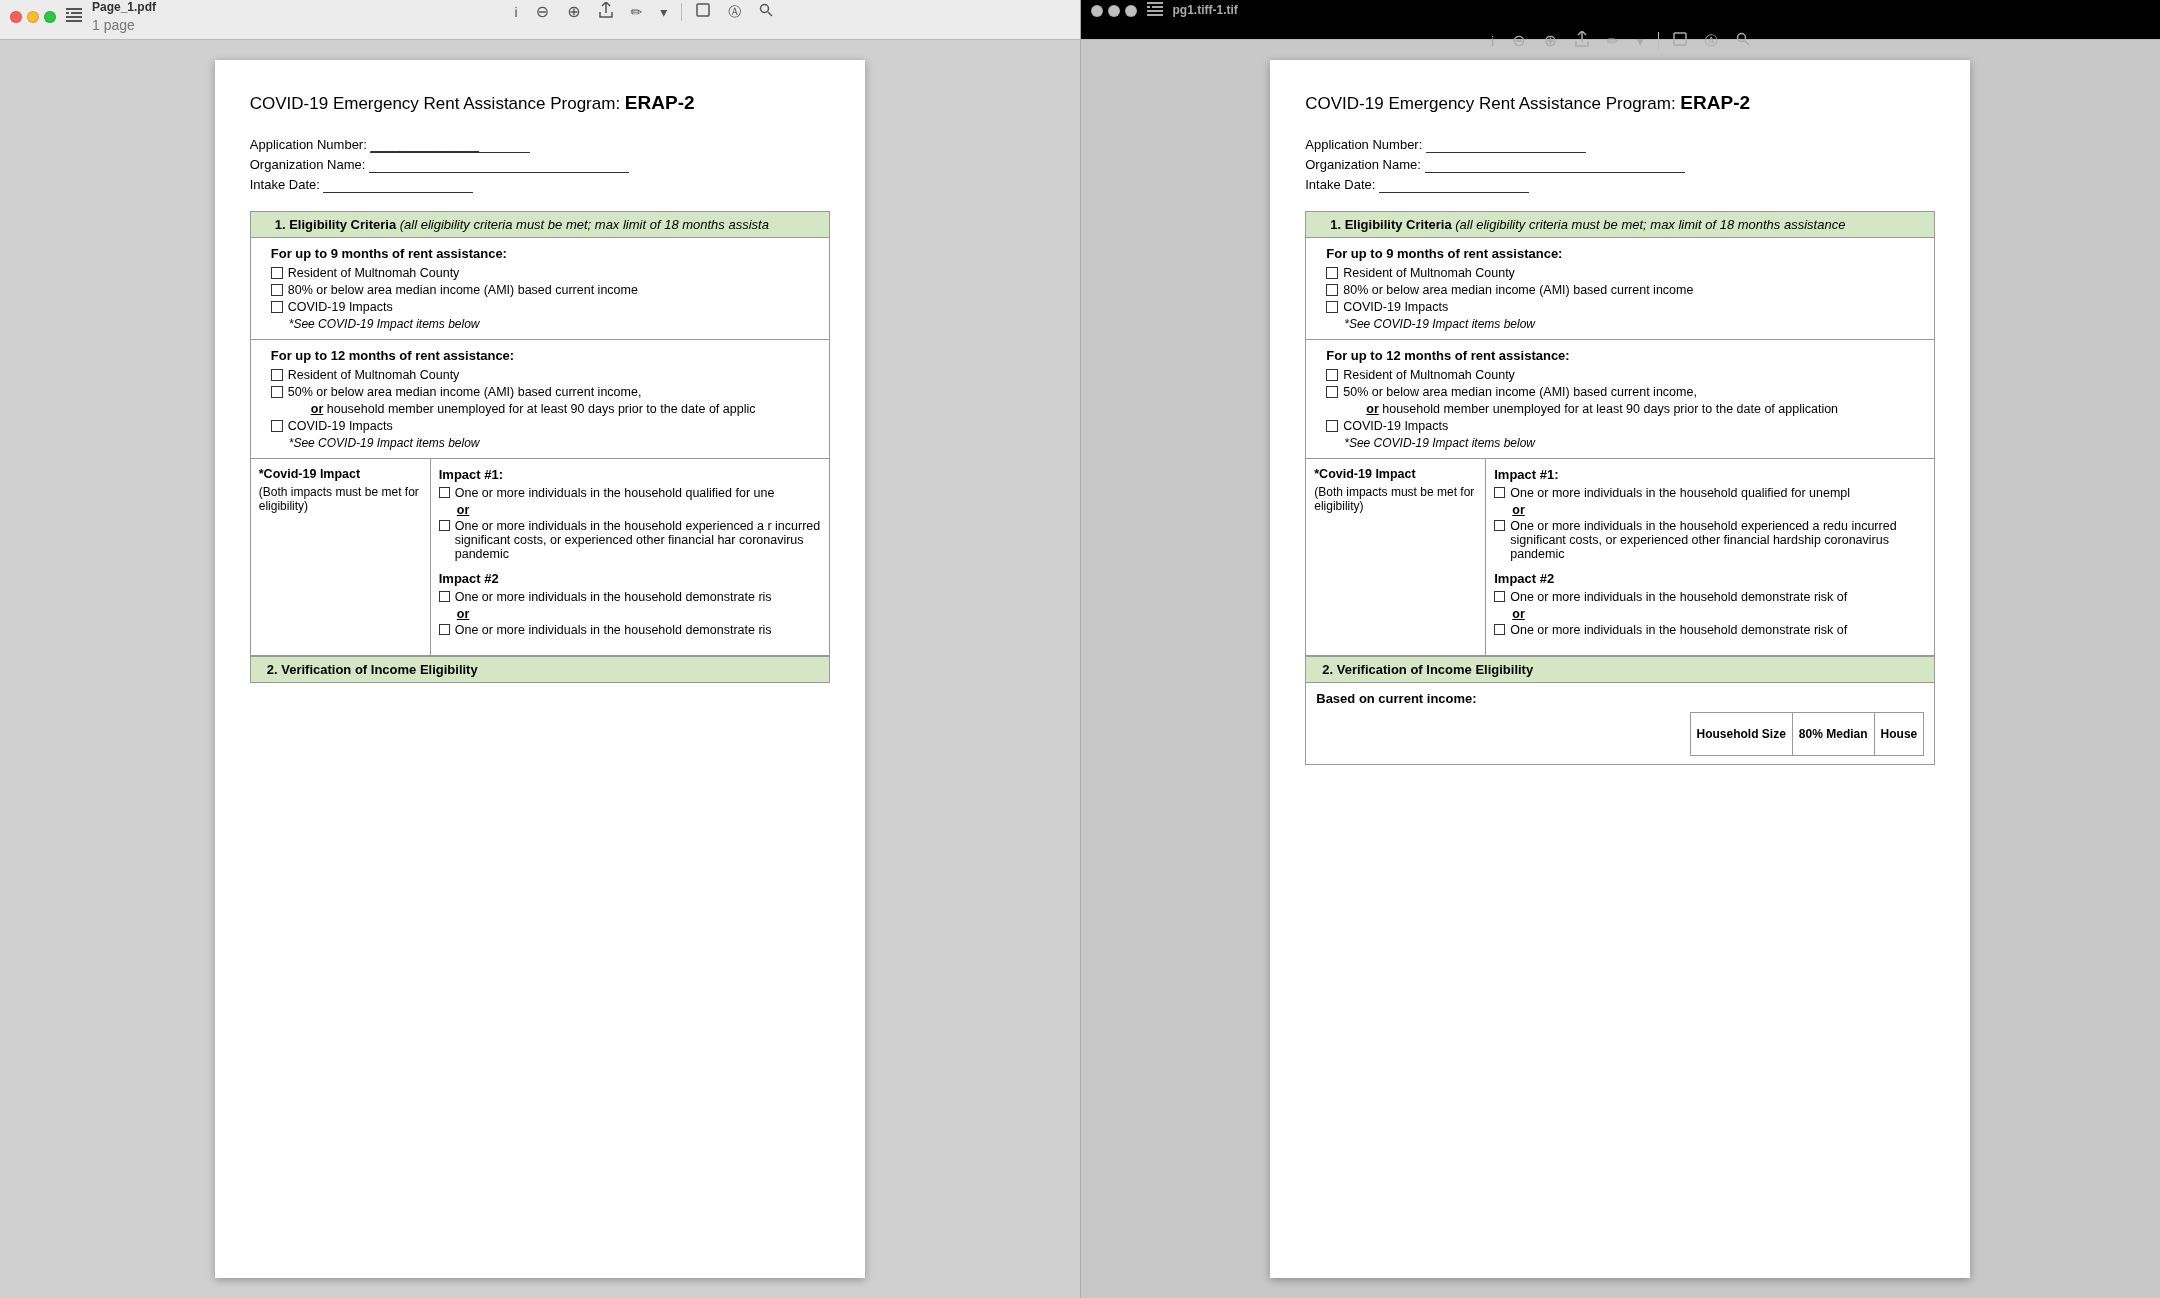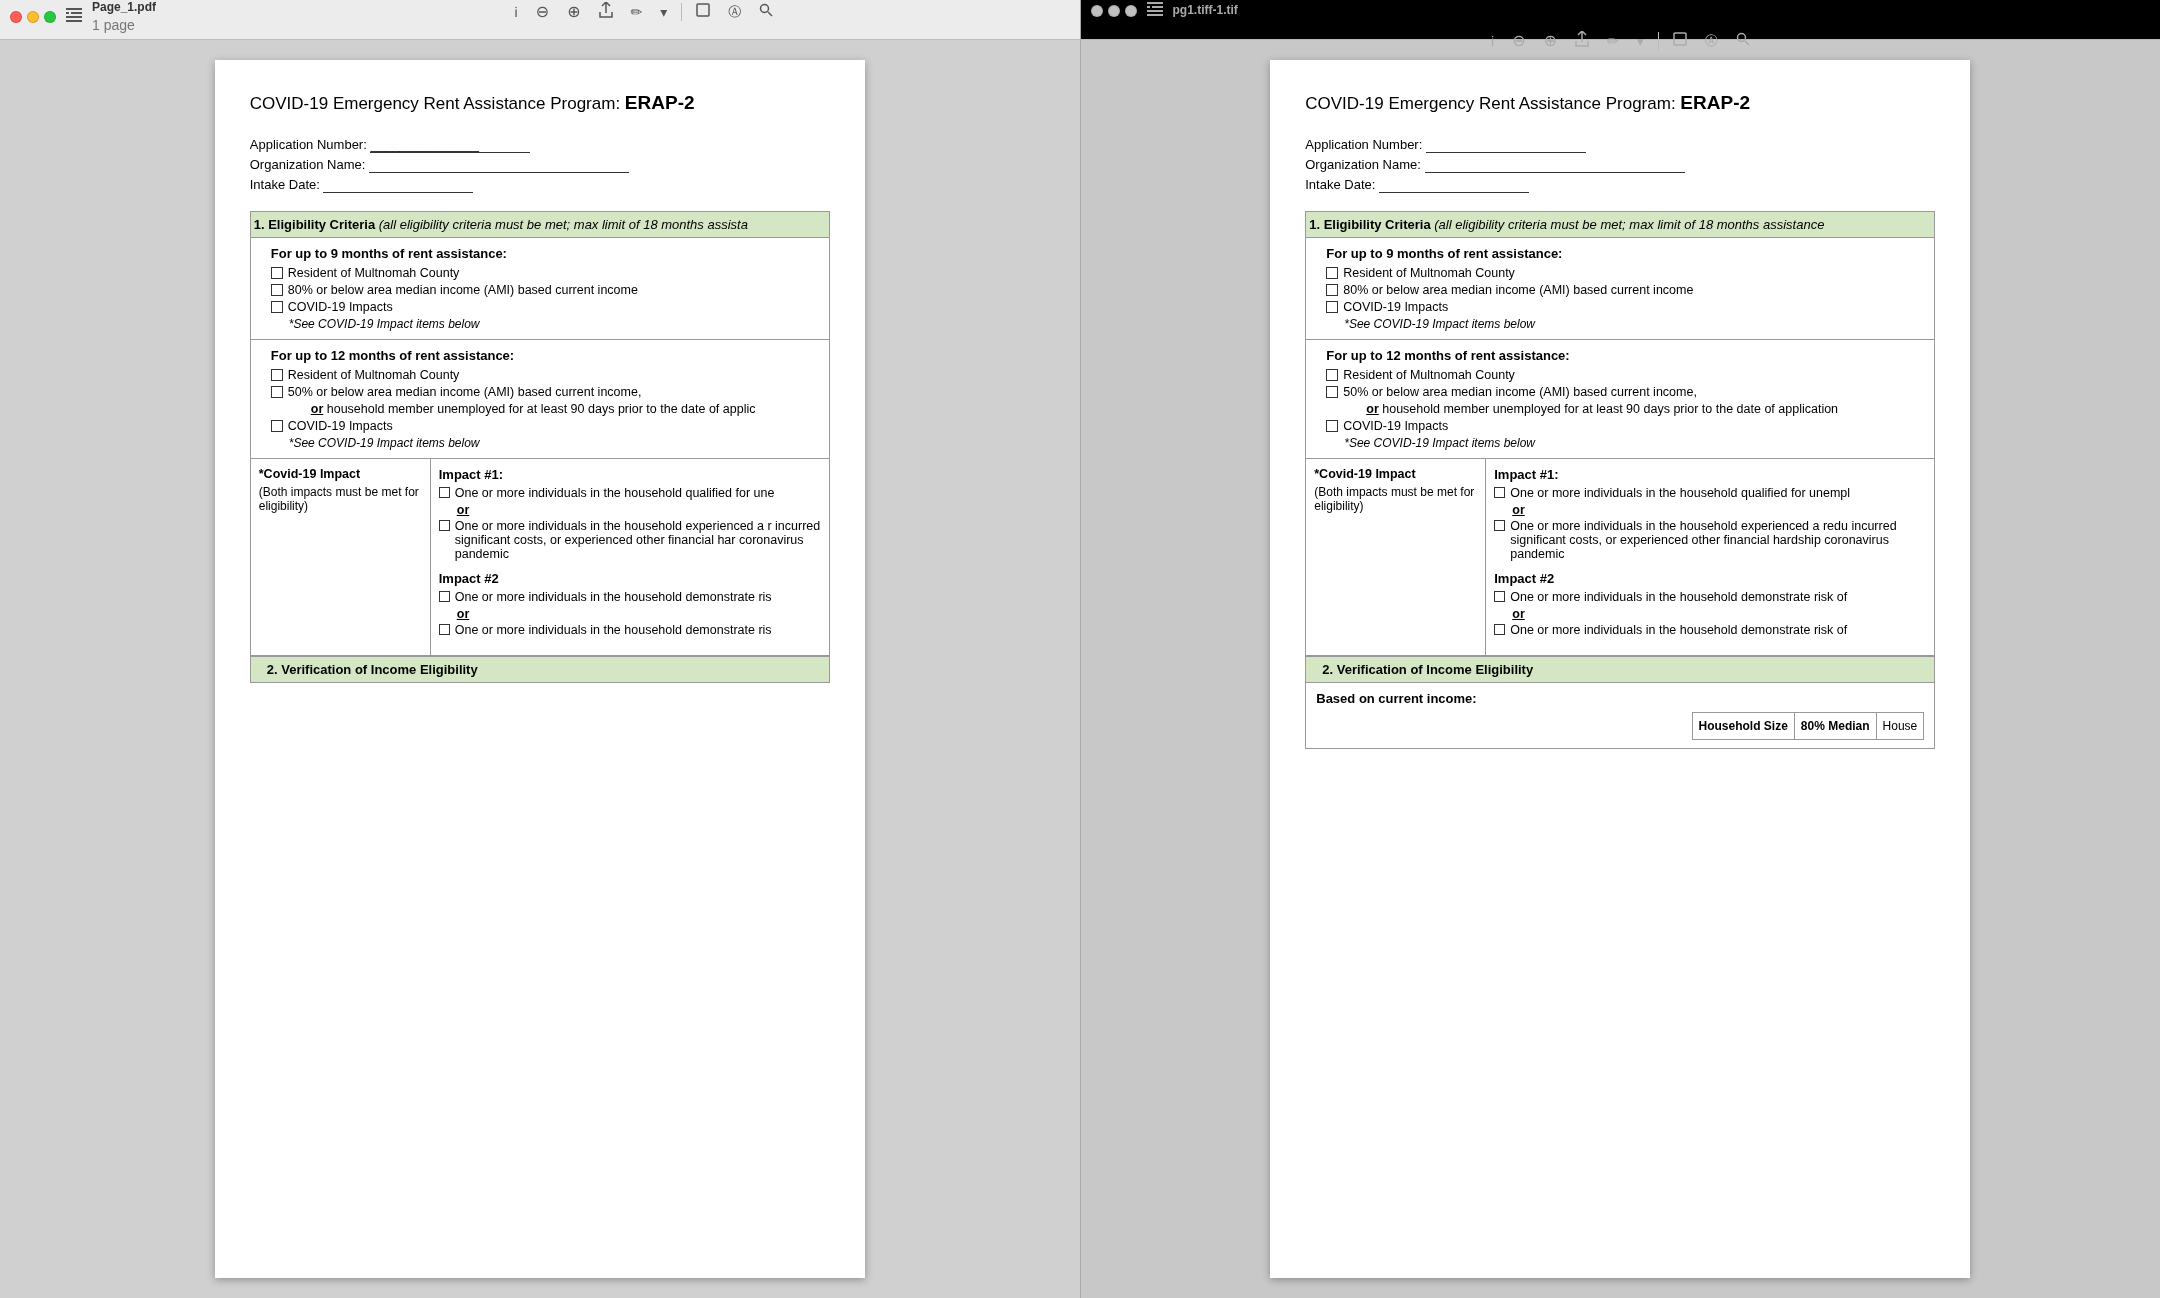--- a/index.html
+++ b/index.html
@@ -156,21 +156,21 @@
     .underline {
       display: inline-block;
       border-bottom: 1px solid #333;
       min-width: 180px;
     }
 
     
     .section-header {
       background: #d4e6c3;
       border: 1px solid #999;
-      padding: 5px 3px;
+      padding: 5px 24px;
       font-size: 13px;
       margin-bottom: 0;
     }
 
     .section-header strong {
       font-weight: bold;
     }
 
     .section-header em {
       font-style: italic;
@@ -628,21 +628,21 @@
             <span>2. Verification of Income Eligibility</span>
           </div>
 
           <div style="border:1px solid #999; border-top:none; padding: 8px 10px;">
             <div style="margin-bottom:6px; font-size:13px;font-weight:bold;">Based on current income:</div>
             <table style="border-collapse:collapse; margin-left:auto; font-size:12px;">
               <tbody>
                   <tr>
                 <td style="border:1px solid #999; padding:3px 6px; font-weight:bold;">Household Size</td>
                 <td style="border:1px solid #999; padding:3px 6px; font-weight:bold;">80% Median</td>
-                <td style="border:1px solid #999; padding:6px 6px; font-weight:normal;margin-left:20px;">House</td>
+                <td style="border:1px solid #999; padding:14px 6px; font-weight:bold;margin-left:20px;">House</td>
               </tr>
             </tbody>
               </table>
           </div>
 
         </div>
       </div>
     </div>
 
   </div>

